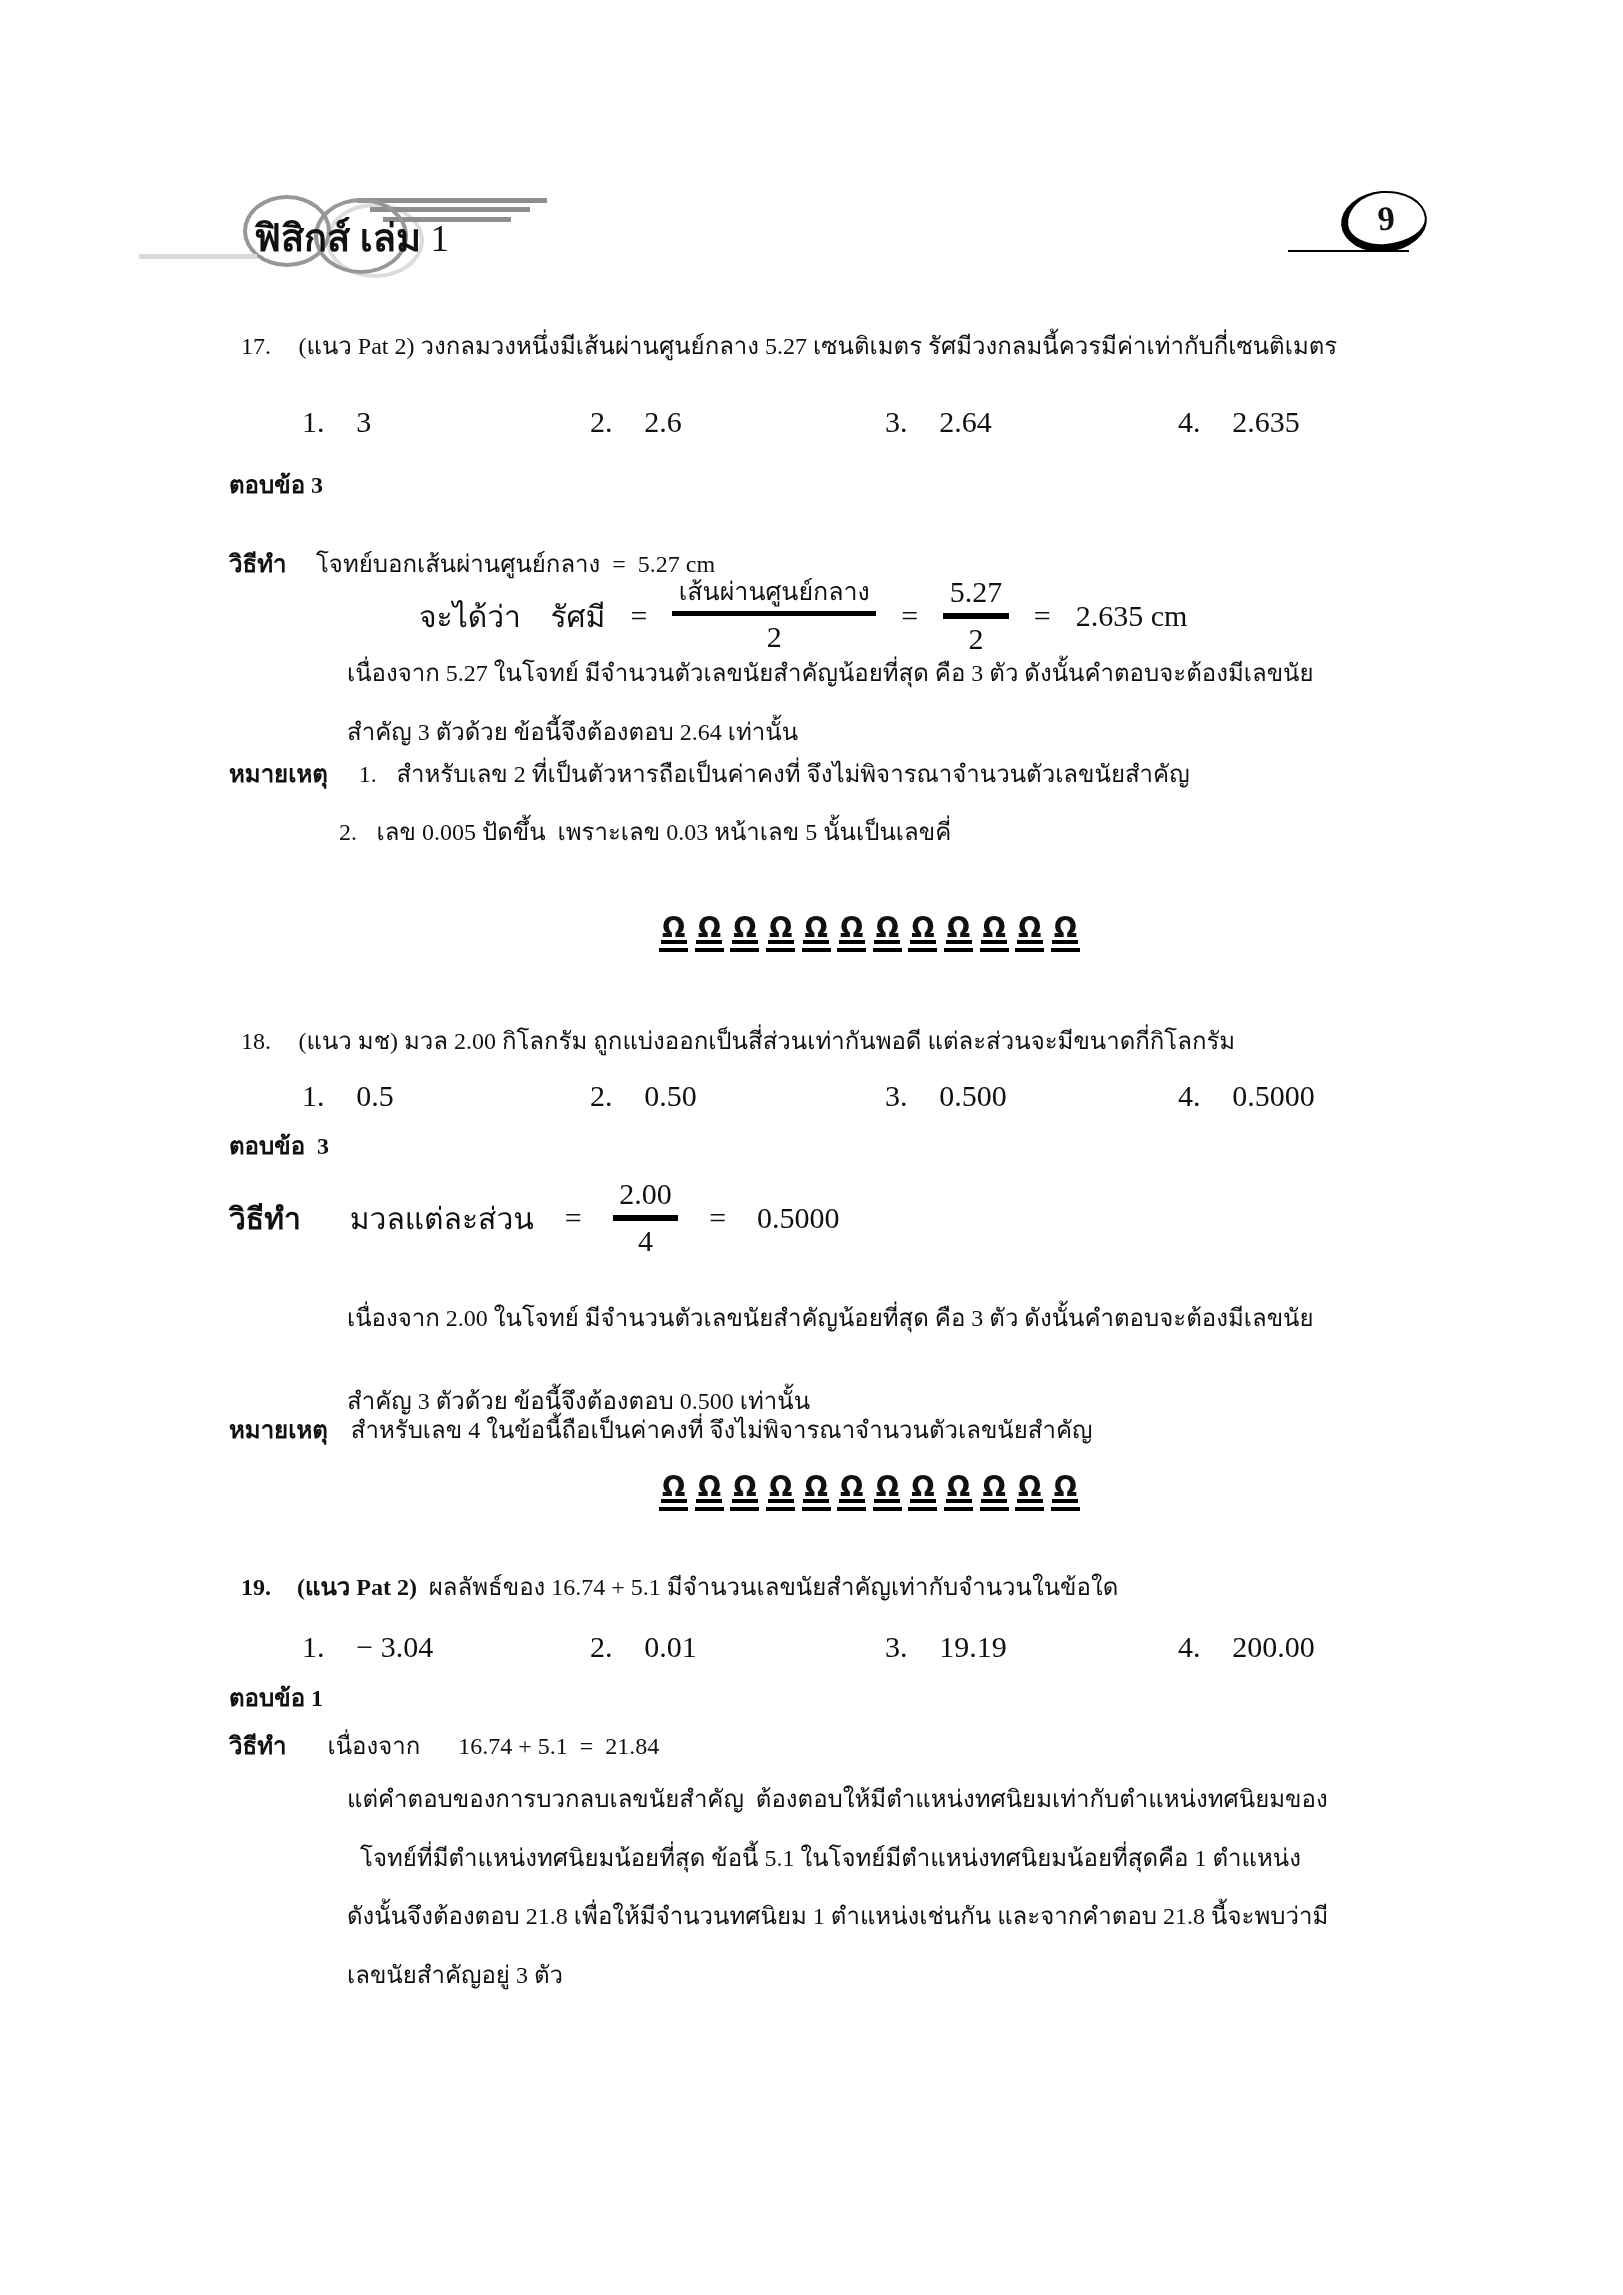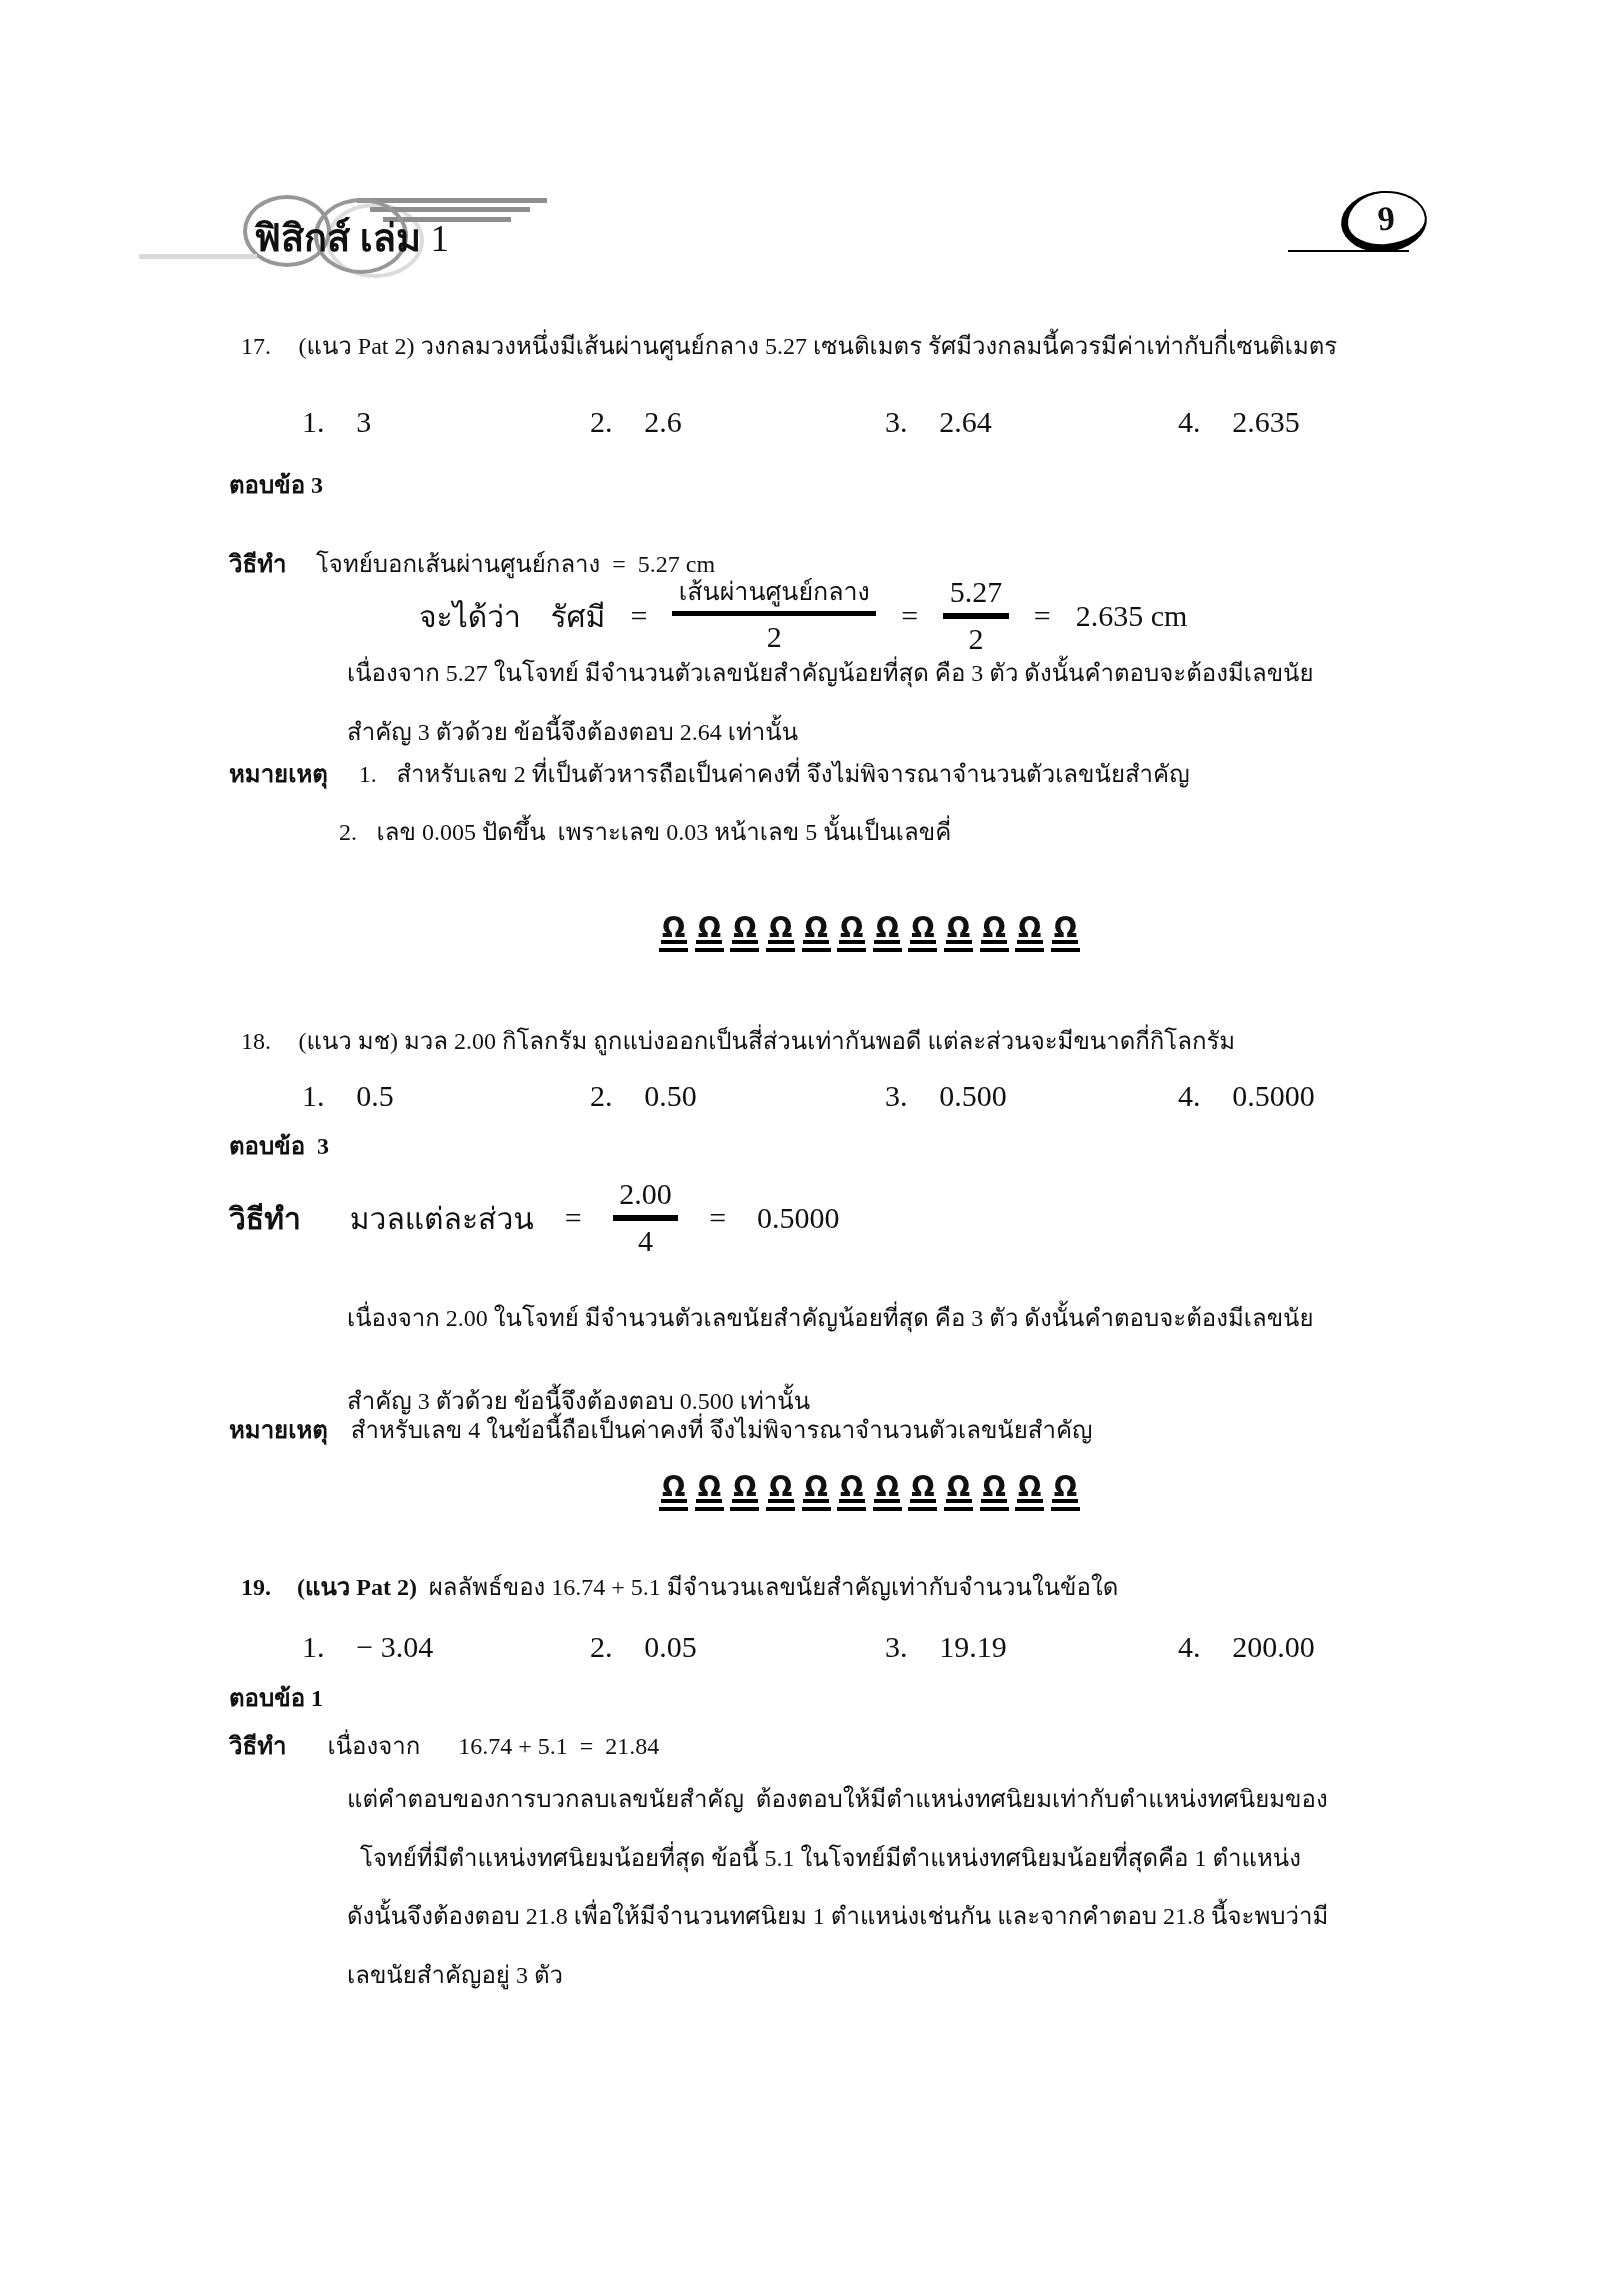--- a/index.html
+++ b/index.html
@@ -234,21 +234,21 @@
       </span>
       <span class="om">
         <span class="g">Ω</span>
         <span class="b"></span>
       </span>
     </div>
 
   <div class="line" style="left:241px;top:1572px;"><span class="bold">19.</span><span class="bold" style="margin-left:26px;">(แนว Pat 2)</span><span style="margin-left:11.8px;">ผลลัพธ์ของ 16.74 + 5.1 มีจำนวนเลขนัยสำคัญเท่ากับจำนวนในข้อใด</span></div>
 
   <div class="choice" style="left:302px;top:1630px;"><span class="cnum">1.</span><span class="cval">− 3.04</span></div>
-  <div class="choice" style="left:590px;top:1630px;"><span class="cnum">2.</span><span class="cval">0.05</span></div>
+  <div class="choice" style="left:590px;top:1630px;"><span class="cnum">2.</span><span class="cval">0.01</span></div>
   <div class="choice" style="left:885px;top:1630px;"><span class="cnum">3.</span><span class="cval">19.19</span></div>
   <div class="choice" style="left:1178px;top:1630px;"><span class="cnum">4.</span><span class="cval">200.00</span></div>
 
   <div class="line bold" style="left:229px;top:1683px;">ตอบข้อ 1</div>
 
   <div class="line" style="left:229px;top:1731px;"><span class="bold">วิธีทำ</span><span style="margin-left:41px;">เนื่องจาก</span><span style="margin-left:38px;">16.74 + 5.1  =  21.84</span></div>
 
   <div class="line" style="left:347px;top:1784px;">แต่คำตอบของการบวกลบเลขนัยสำคัญ  ต้องตอบให้มีตำแหน่งทศนิยมเท่ากับตำแหน่งทศนิยมของ</div>
   <div class="line" style="left:360px;top:1843px;">โจทย์ที่มีตำแหน่งทศนิยมน้อยที่สุด ข้อนี้ 5.1 ในโจทย์มีตำแหน่งทศนิยมน้อยที่สุดคือ 1 ตำแหน่ง</div>
   <div class="line" style="left:347px;top:1901px;">ดังนั้นจึงต้องตอบ 21.8 เพื่อให้มีจำนวนทศนิยม 1 ตำแหน่งเช่นกัน และจากคำตอบ 21.8 นี้จะพบว่ามี</div>

